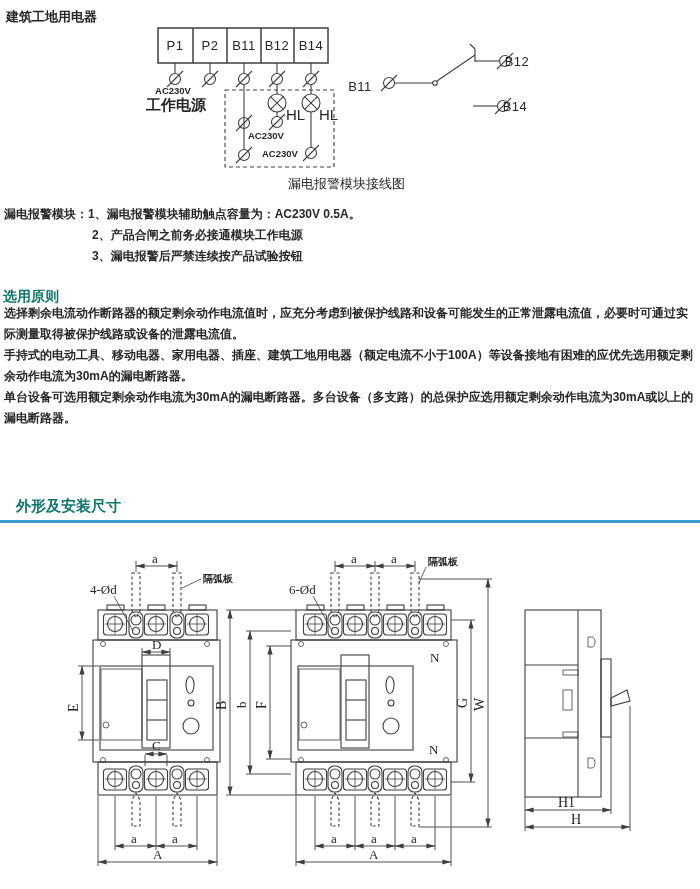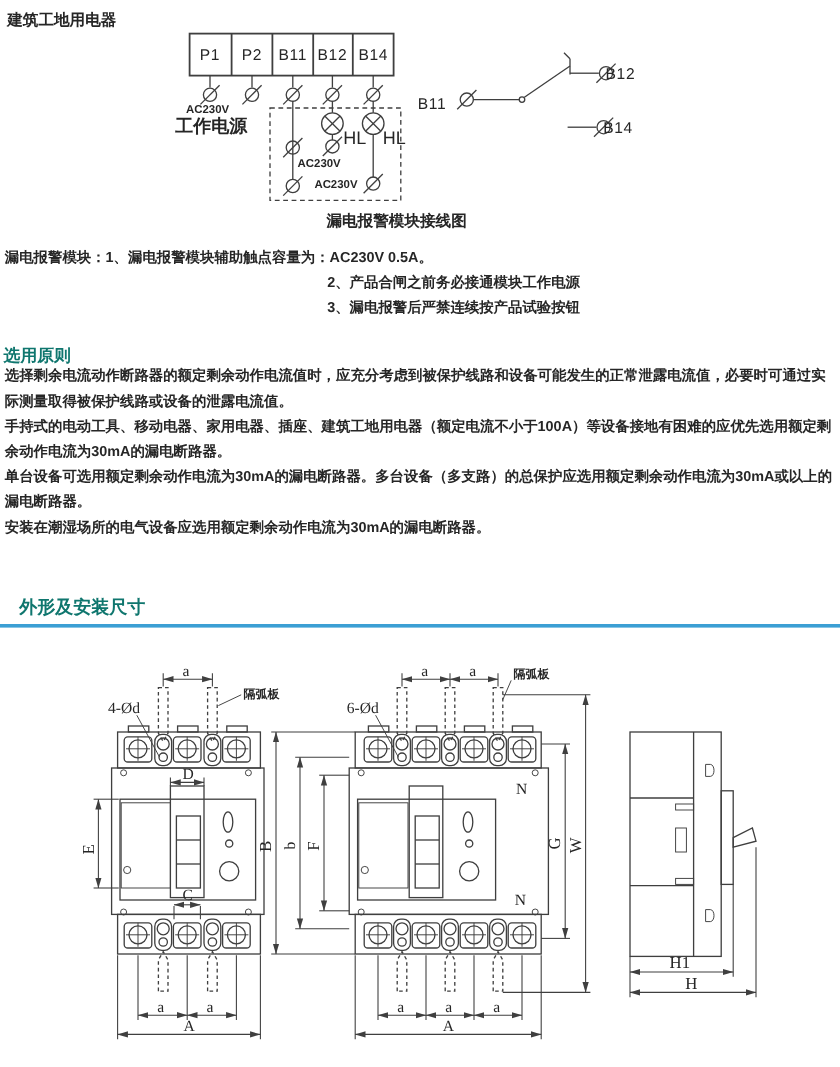--- a/index.html
+++ b/index.html
@@ -1,22 +1,22 @@
 <!DOCTYPE html>
 <html><head>
 <meta charset="utf-8">
 <style>
   html,body{margin:0;padding:0;}
   body{width:700px;height:889px;position:relative;background:#ffffff;
        font-family:"Liberation Sans","DejaVu Sans",sans-serif;color:#262626;overflow:hidden;}
   .abs{position:absolute;}
   .title{left:6px;top:8px;font-size:13px;font-weight:700;}
-  .caption{left:272px;top:175px;font-size:13px;font-weight:700;}
+  .caption{left:288px;top:175px;font-size:13px;font-weight:400;}
   .notes{left:4px;top:204px;font-size:12px;font-weight:600;line-height:21px;width:660px;}
-  .notes .cont{padding-left:88px;text-align:center;}
+  .notes .cont{padding-left:88px;}
   .sel-head{left:3px;top:288px;font-size:14px;font-weight:700;}
   .paras{left:4px;top:303px;width:692px;font-size:12px;font-weight:600;line-height:21px;}
   .paras p{margin:0;}
   .dim-head-wrap{left:0;top:497px;width:700px;border-bottom:3px solid #3b9fd4;padding:0 0 4px 0;}
   .dim-head{margin-left:16px;font-size:15px;font-weight:700;}
   .blue{color:#0f766e;}
   svg text{fill:#262626;}
   .ln{stroke:#3f3f3f;stroke-width:1.1;fill:none;}
   .thk{stroke:#3f3f3f;stroke-width:1.5;fill:none;}
   .thin{stroke:#3f3f3f;stroke-width:0.8;fill:none;}
@@ -122,21 +122,20 @@
   <div><span>漏电报警模块：</span><span>1、漏电报警模块辅助触点容量为：AC230V 0.5A。</span></div>
   <div class="cont">2、产品合闸之前务必接通模块工作电源</div>
   <div class="cont">3、漏电报警后严禁连续按产品试验按钮</div>
 </div>
 
 <div class="abs sel-head blue">选用原则</div>
 <div class="abs paras">
   <p>选择剩余电流动作断路器的额定剩余动作电流值时，应充分考虑到被保护线路和设备可能发生的正常泄露电流值，必要时可通过实际测量取得被保护线路或设备的泄露电流值。</p>
   <p>手持式的电动工具、移动电器、家用电器、插座、建筑工地用电器（额定电流不小于100A）等设备接地有困难的应优先选用额定剩余动作电流为30mA的漏电断路器。</p>
   <p>单台设备可选用额定剩余动作电流为30mA的漏电断路器。多台设备（多支路）的总保护应选用额定剩余动作电流为30mA或以上的漏电断路器。</p>
-  <p>安装在潮湿场所的电气设备应选用额定剩余动作电流为30mA的漏电断路器。</p>
 </div>
 
 <div class="abs dim-head-wrap">
   <span class="dim-head blue">外形及安装尺寸</span>
 </div>
 
 <svg class="abs" style="left:0;top:528px;" width="700" height="350" viewBox="0 0 700 350">
   <defs>
     <marker id="ae" markerWidth="10" markerHeight="8" refX="8.6" refY="4" orient="auto" markerUnits="userSpaceOnUse">
       <path d="M0,1.4 L8.8,4 L0,6.6 z" fill="#3f3f3f"></path>

